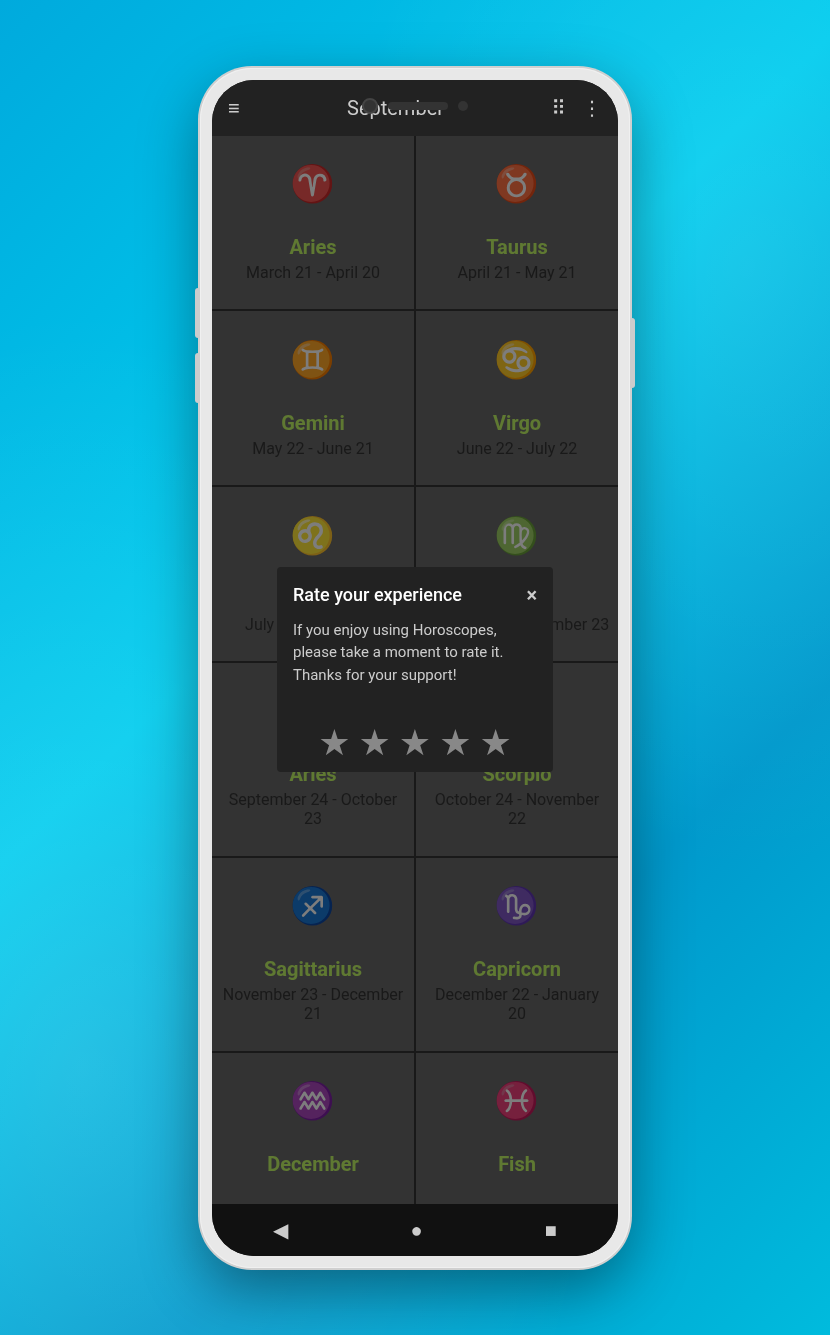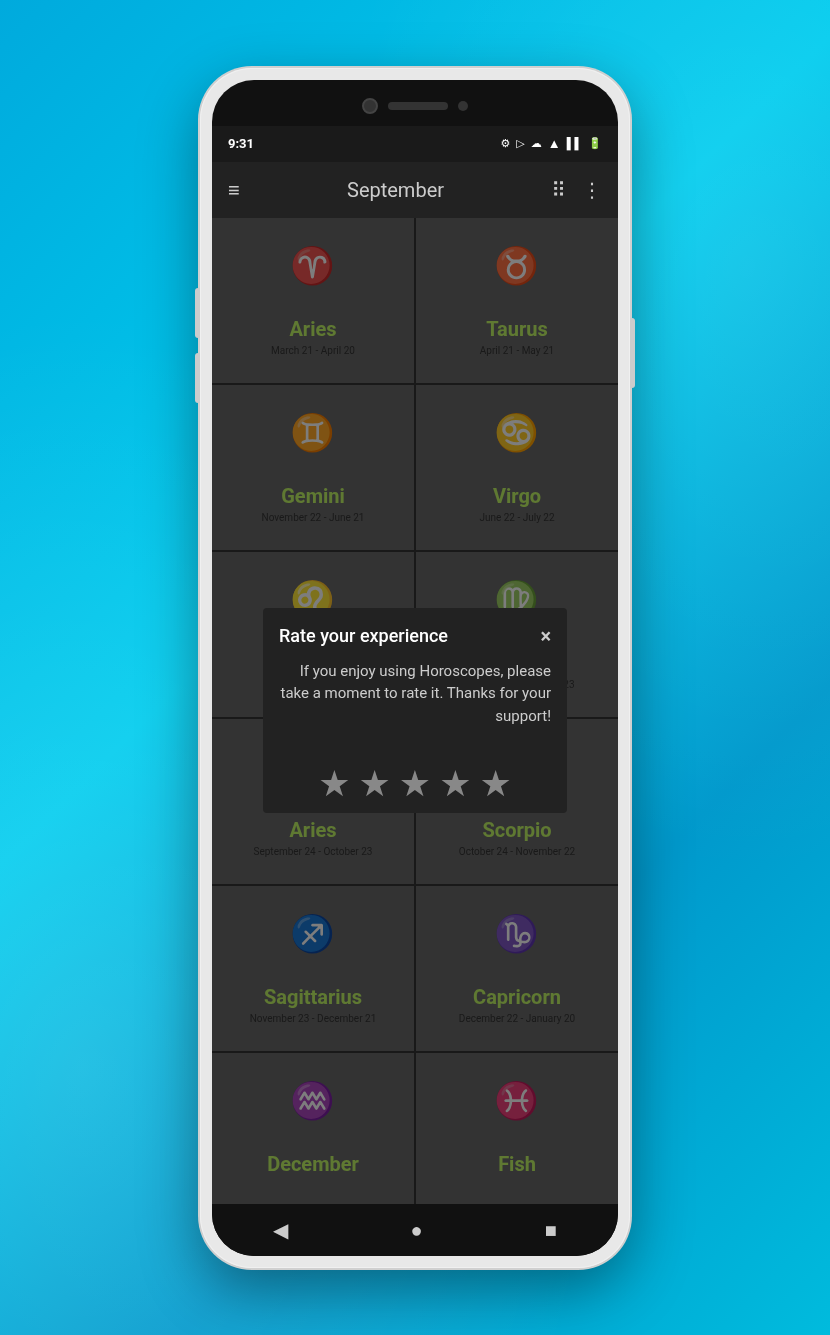--- a/index.html
+++ b/index.html
@@ -190,21 +190,21 @@
       margin-bottom: 8px;
     }
     .sign-name {
       font-size: 20px;
       font-weight: bold;
       color: #bef264;
       text-align: left;
       margin-top: 22px;
     }
     .sign-dates {
-      font-size: 10px;
+      font-size: 16px;
       color: #333;
       text-align: center;
       margin-top: 4px;
     }
 
     
     .nav-bar {
       background: #111;
       height: 52px;
       display: flex;
@@ -224,24 +224,23 @@
       top: 0; left: 0; right: 0; bottom: 0;
       background: rgba(0,0,0,0.5);
       display: flex;
       align-items: center;
       justify-content: center;
       z-index: 100;
     }
     .dialog {
       background: #222;
       border-radius: 4px;
-      width: 304px;
+      width: 276px;
       padding: 0;
       overflow: hidden;
-      text-align: right;
     }
     .dialog-header {
       display: flex;
       align-items: center;
       justify-content: space-between;
       padding: 16px 16px 12px 16px;
     }
     .dialog-title {
       color: white;
       font-size: 18px;
@@ -279,31 +278,20 @@
   <div class="side-btn-vol-down"></div>
   <div class="side-btn-power"></div>
 
   <div class="phone-inner">
     <div class="phone-top-bar">
       <div class="camera"></div>
       <div class="speaker"></div>
       <div class="sensor"></div>
     </div>
 
-    <div class="status-bar" style="margin-top: 46px;">
-      <span class="status-time">9:31</span>
-      <div class="status-icons">
-        <span>⚙</span>
-        <span>▷</span>
-        <span>☁</span>
-        <span style="font-size:13px;">▲</span>
-        <span>▌▌</span>
-        <span>🔋</span>
-      </div>
-    </div>
 
     <div class="app-bar">
       <span class="app-bar-icon">≡</span>
       <span class="app-bar-title">September</span>
       <span class="app-bar-icon">⠿</span>
       <span class="app-bar-icon">⋮</span>
     </div>
 
     <div class="content">
       <div class="sign-grid">
@@ -315,21 +303,21 @@
         </div>
         <div class="sign-cell">
           <div class="sign-symbol">♉</div>
           <div class="sign-name">Taurus</div>
           <div class="sign-dates">April 21 - May 21</div>
         </div>
 
         <div class="sign-cell">
           <div class="sign-symbol">♊</div>
           <div class="sign-name">Gemini</div>
-          <div class="sign-dates">November 22 - June 21</div>
+          <div class="sign-dates">May 22 - June 21</div>
         </div>
         <div class="sign-cell">
           <div class="sign-symbol">♋</div>
           <div class="sign-name">Virgo</div>
           <div class="sign-dates">June 22 - July 22</div>
         </div>
 
         <div class="sign-cell" style="min-height:60px;">
           <div class="sign-symbol">♌</div>
           <div class="sign-name">Leo</div>

